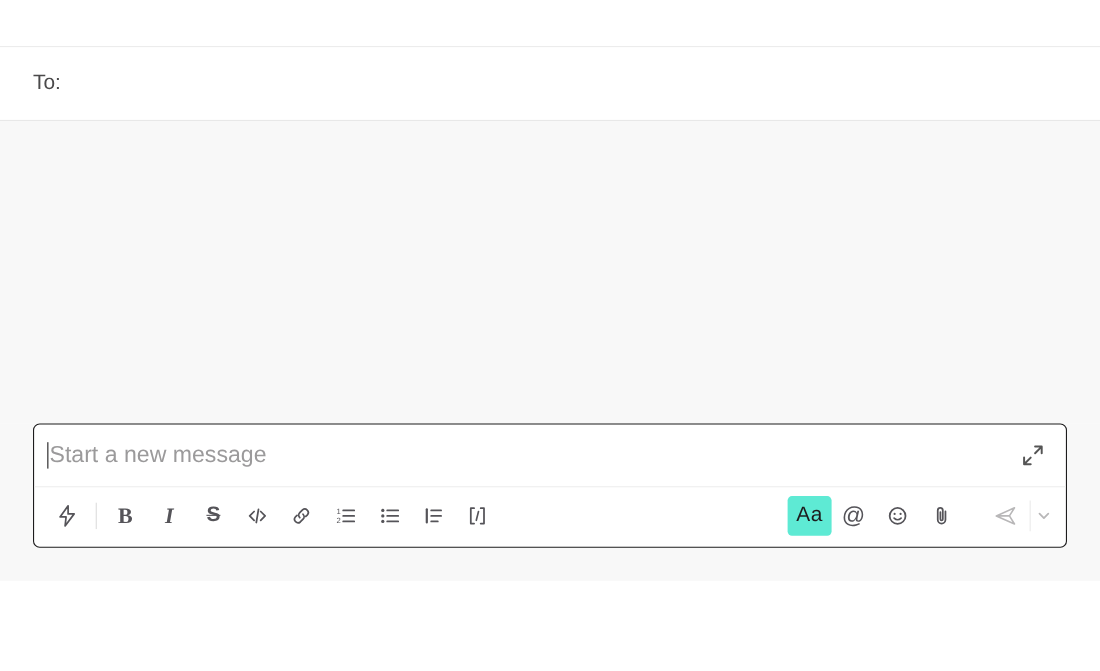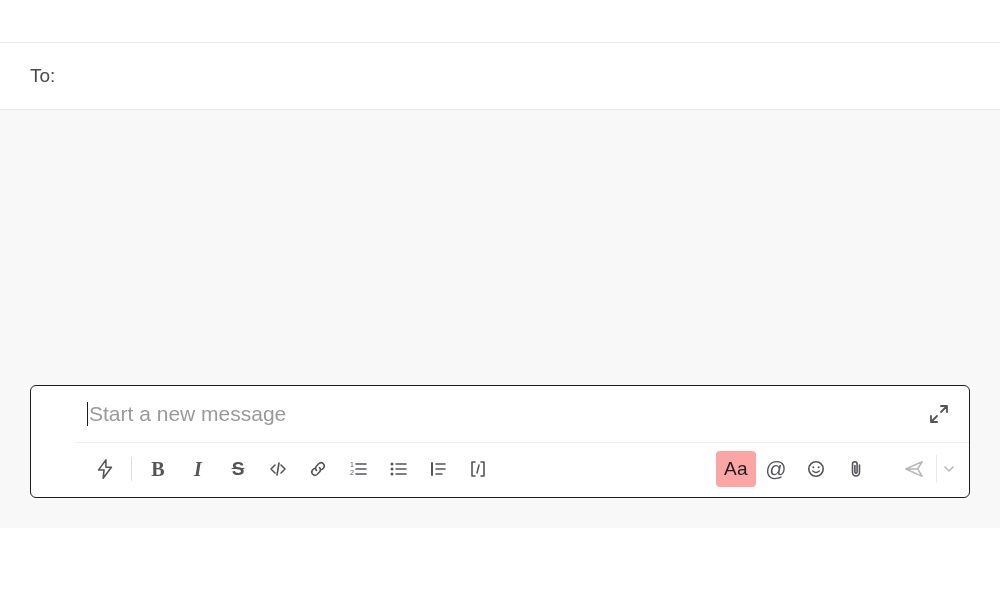--- a/index.html
+++ b/index.html
@@ -55,21 +55,20 @@
 
     .composer-wrap {
       padding: 0 30px 30px 30px;
       background: #f8f8f8;
     }
     .composer {
       border: 1px solid #1d1c1d;
       border-radius: 6px;
       background: #fff;
       overflow: hidden;
-      padding-left: 44px;
     }
     .composer-input-row {
       display: flex;
       align-items: center;
       padding: 14px 16px 14px 12px;
     }
     .composer-input {
       flex: 1;
       border: none;
       outline: none;
@@ -103,21 +102,21 @@
       width: 40px;
       height: 36px;
       display: flex;
       align-items: center;
       justify-content: center;
       color: #555459;
       cursor: pointer;
       border-radius: 4px;
     }
     .tb-btn.active {
-      background: #fca5a5;
+      background: #5eead4;
       color: #1d1c1d;
     }
     .tb-divider {
       width: 1px;
       height: 24px;
       background: #ddd;
       margin: 0 6px;
     }
     .tb-spacer { flex: 1; }
     .tb-gap { width: 18px; }

